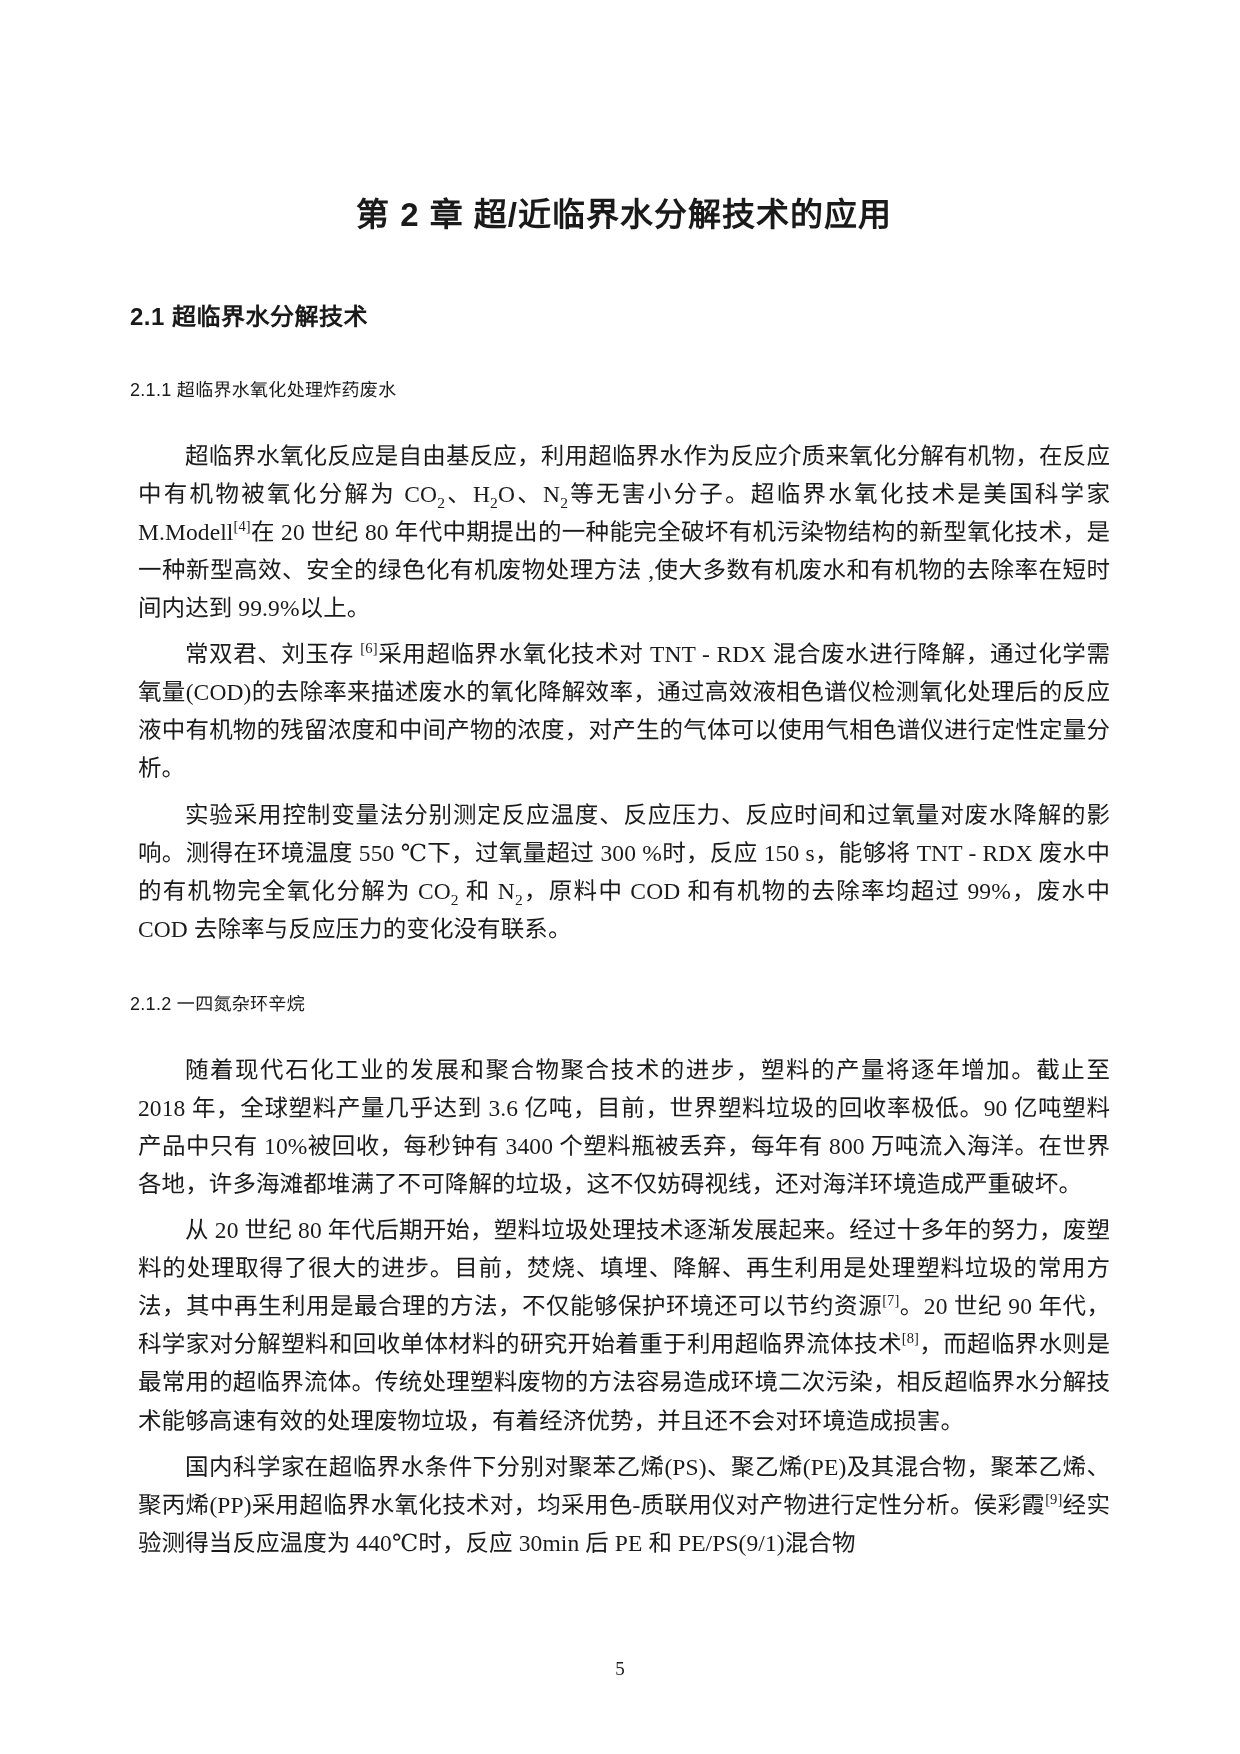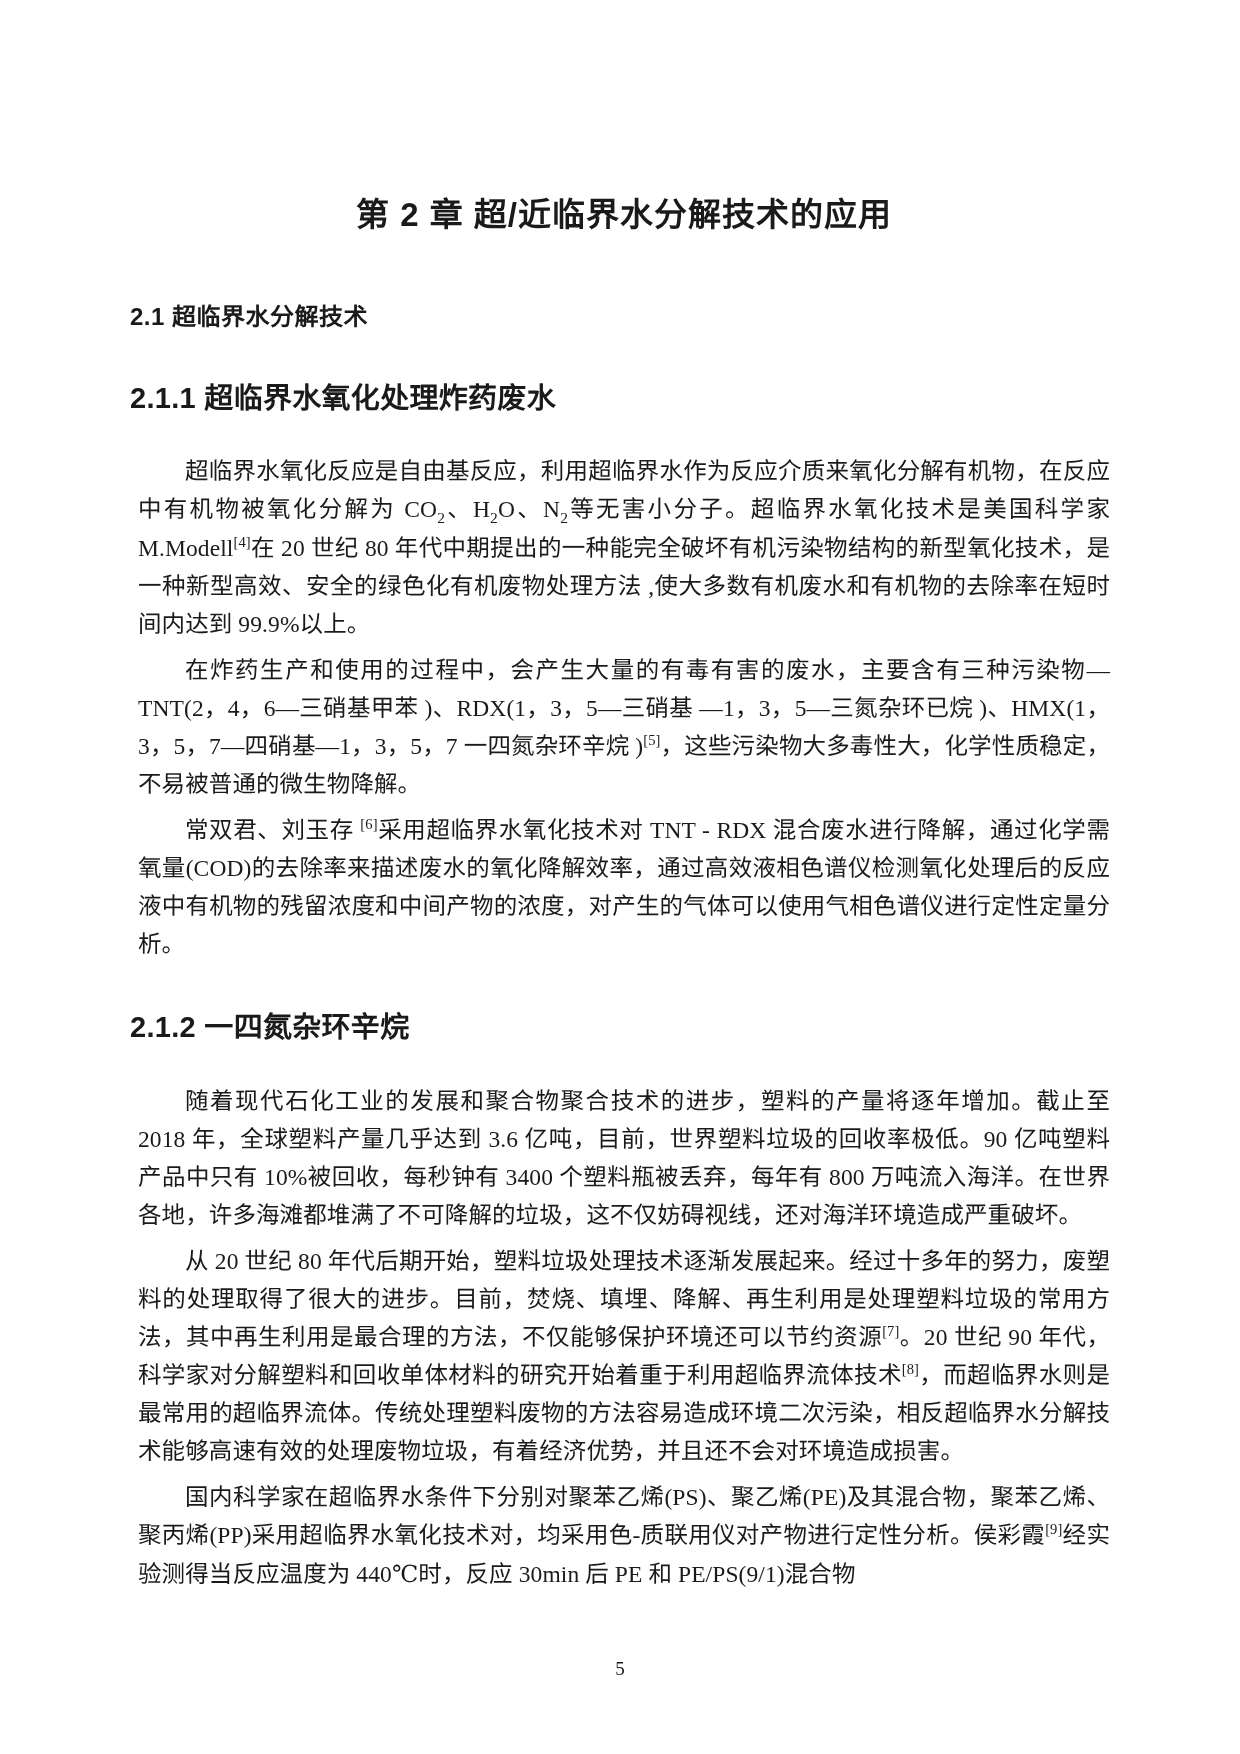--- a/index.html
+++ b/index.html
@@ -31,22 +31,22 @@
   .h2 {
     font-family: "Liberation Sans", "DejaVu Sans", sans-serif;
     font-weight: bold;
     font-size: 24px;
     margin: 62px 0 0 0;
     line-height: 1.4;
     letter-spacing: 0.5px;
   }
   .h3 {
     font-family: "Liberation Sans", "DejaVu Sans", sans-serif;
-    font-weight: bold;
-    font-size: 29px;
+    font-weight: normal;
+    font-size: 18px;
     margin: 44px 0 0 0;
     line-height: 1.4;
     letter-spacing: 0.3px;
   }
   p.body {
     font-size: 23.5px;
     line-height: 1.62;
     margin: 8px;
     text-align: justify;
     text-justify: inter-ideograph;
@@ -84,28 +84,28 @@
   <h1 class="chapter-title">第 2 章  超/近临界水分解技术的应用</h1>
 
   <h2 class="h2">2.1 超临界水分解技术</h2>
 
   <h3 class="h3">2.1.1 超临界水氧化处理炸药废水</h3>
 
   <p class="body first-after-head">
     <span>超临界水氧化反应是自由基反应，利用超临界水作为反应介质来氧化分解有机物，在反应中有机物被氧化分解为 CO</span><sub>2</sub><span>、H</span><sub>2</sub><span>O、N</span><sub>2</sub><span>等无害小分子。超临界水氧化技术是美国科学家 M.Modell</span><sup>[4]</sup><span>在 20 世纪 80 年代中期提出的一种能完全破坏有机污染物结构的新型氧化技术，是一种新型高效、安全的绿色化有机废物处理方法 ,使大多数有机废水和有机物的去除率在短时间内达到 99.9%以上。</span>
   </p>
 
-  <p class="body">
-    <span>在炸药生产和使用的过程中，会产生大量的有毒有害的废水，主要含有三种污染物—TNT(2，4，6—三硝基甲苯 )、RDX(1，3，5—三硝基 —1，3，5—三氮杂环已烷 )、HMX(1，3，5，7—四硝基—1，3，5，7 一四氮杂环辛烷 )</span><sup>[5]</sup><span>，这些污染物大多毒性大，化学性质稳定，不易被普通的微生物降解。</span>
-  </p>
 
   <p class="body">
     <span>常双君、刘玉存 </span><sup>[6]</sup><span>采用超临界水氧化技术对 TNT - RDX 混合废水进行降解，通过化学需氧量(COD)的去除率来描述废水的氧化降解效率，通过高效液相色谱仪检测氧化处理后的反应液中有机物的残留浓度和中间产物的浓度，对产生的气体可以使用气相色谱仪进行定性定量分析。</span>
   </p>
 
+  <p class="body">
+    <span>实验采用控制变量法分别测定反应温度、反应压力、反应时间和过氧量对废水降解的影响。测得在环境温度 550 ℃下，过氧量超过  300 %时，反应  150 s，能够将 TNT - RDX 废水中的有机物完全氧化分解为  CO</span><sub>2</sub><span> 和  N</span><sub>2</sub><span>，原料中 COD 和有机物的去除率均超过 99%，废水中 COD 去除率与反应压力的变化没有联系。</span>
+  </p>
 
   <h3 class="h3">2.1.2 一四氮杂环辛烷</h3>
 
   <p class="body first-after-head">随着现代石化工业的发展和聚合物聚合技术的进步，塑料的产量将逐年增加。截止至 2018 年，全球塑料产量几乎达到 3.6 亿吨，目前，世界塑料垃圾的回收率极低。90 亿吨塑料产品中只有 10%被回收，每秒钟有 3400 个塑料瓶被丢弃，每年有 800 万吨流入海洋。在世界各地，许多海滩都堆满了不可降解的垃圾，这不仅妨碍视线，还对海洋环境造成严重破坏。</p>
 
   <p class="body">
     <span>从 20 世纪 80 年代后期开始，塑料垃圾处理技术逐渐发展起来。经过十多年的努力，废塑料的处理取得了很大的进步。目前，焚烧、填埋、降解、再生利用是处理塑料垃圾的常用方法，其中再生利用是最合理的方法，不仅能够保护环境还可以节约资源</span><sup>[7]</sup><span>。20 世纪 90 年代，科学家对分解塑料和回收单体材料的研究开始着重于利用超临界流体技术</span><sup>[8]</sup><span>，而超临界水则是最常用的超临界流体。传统处理塑料废物的方法容易造成环境二次污染，相反超临界水分解技术能够高速有效的处理废物垃圾，有着经济优势，并且还不会对环境造成损害。</span>
   </p>
 
   <p class="body">

